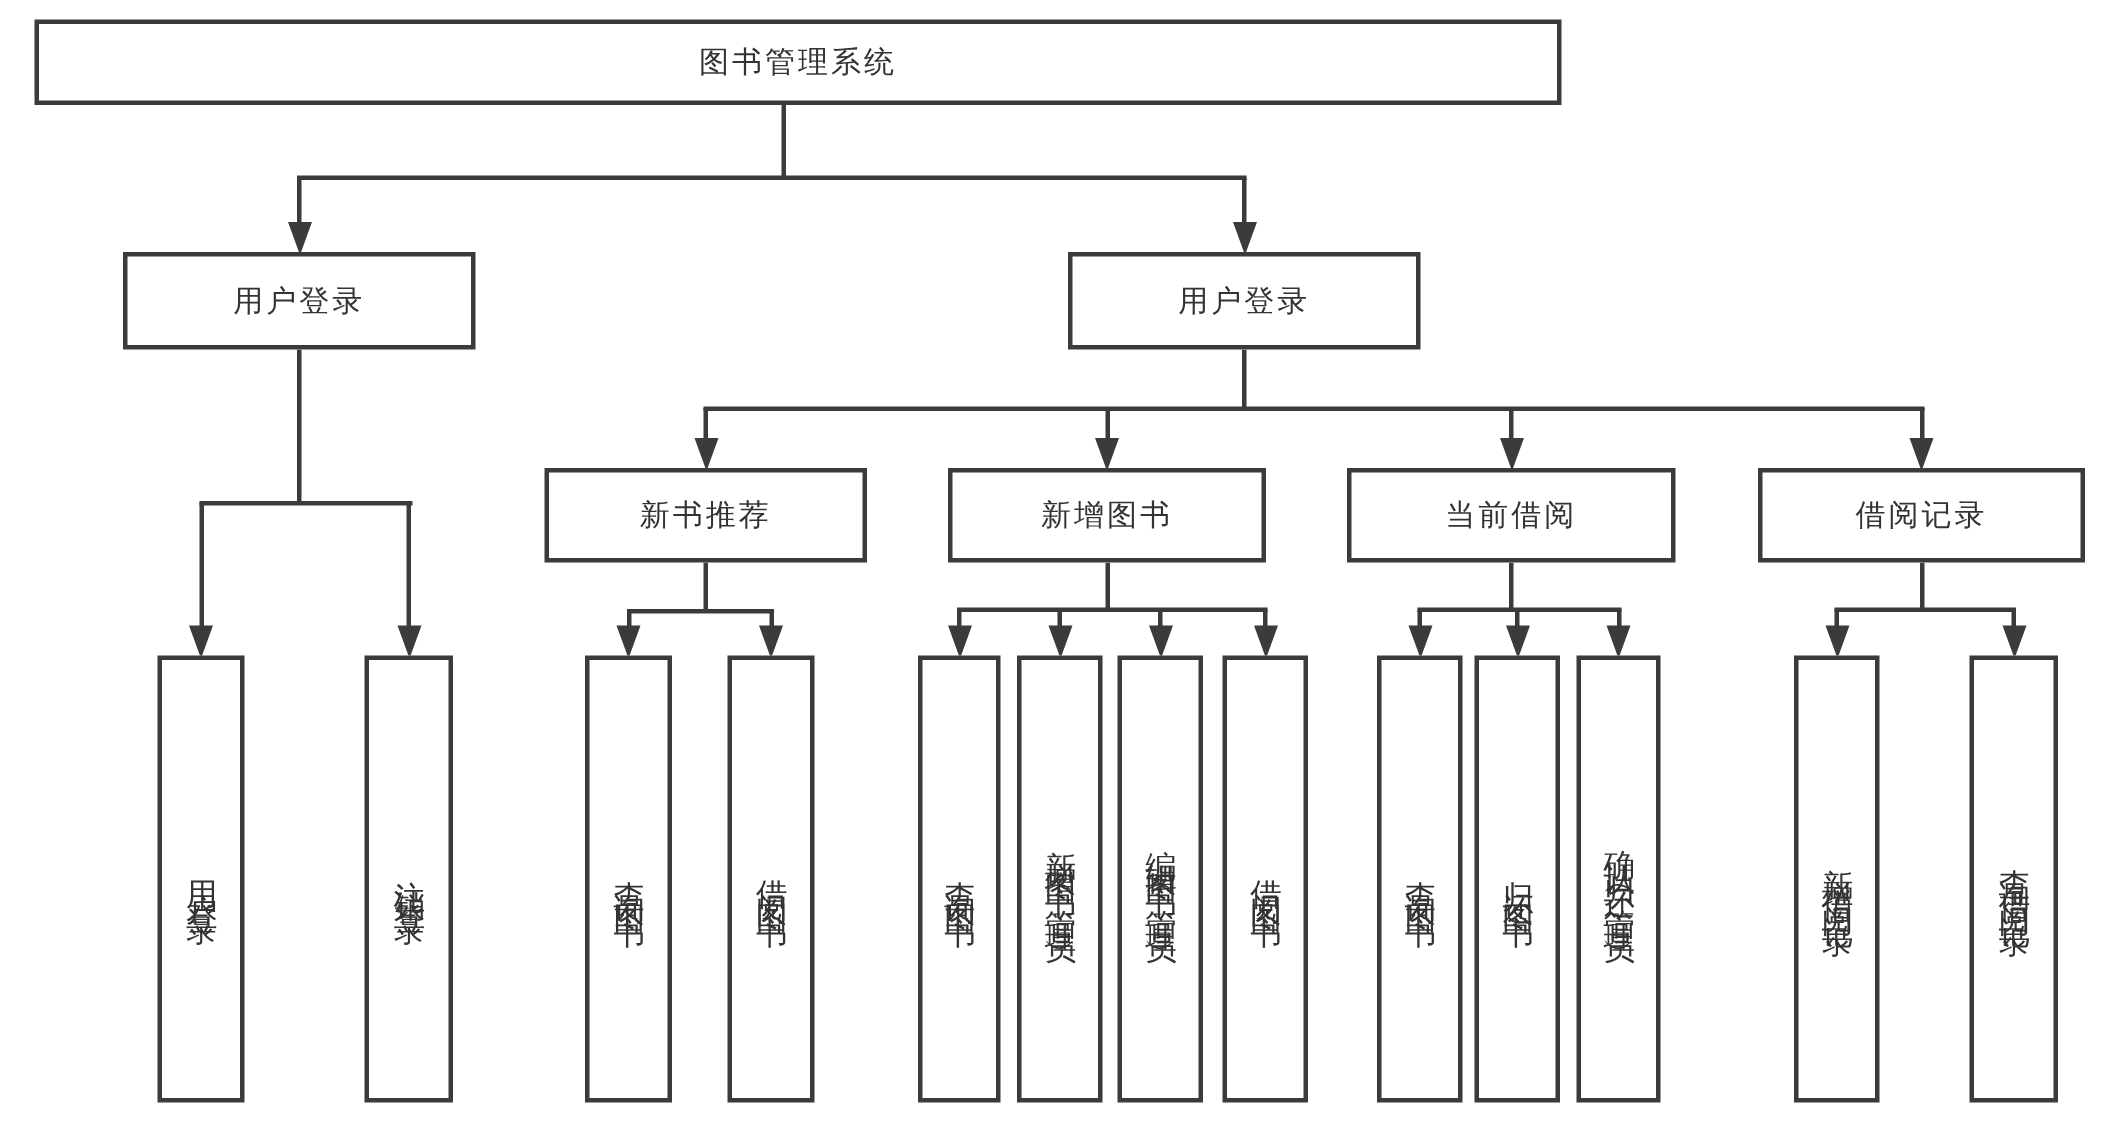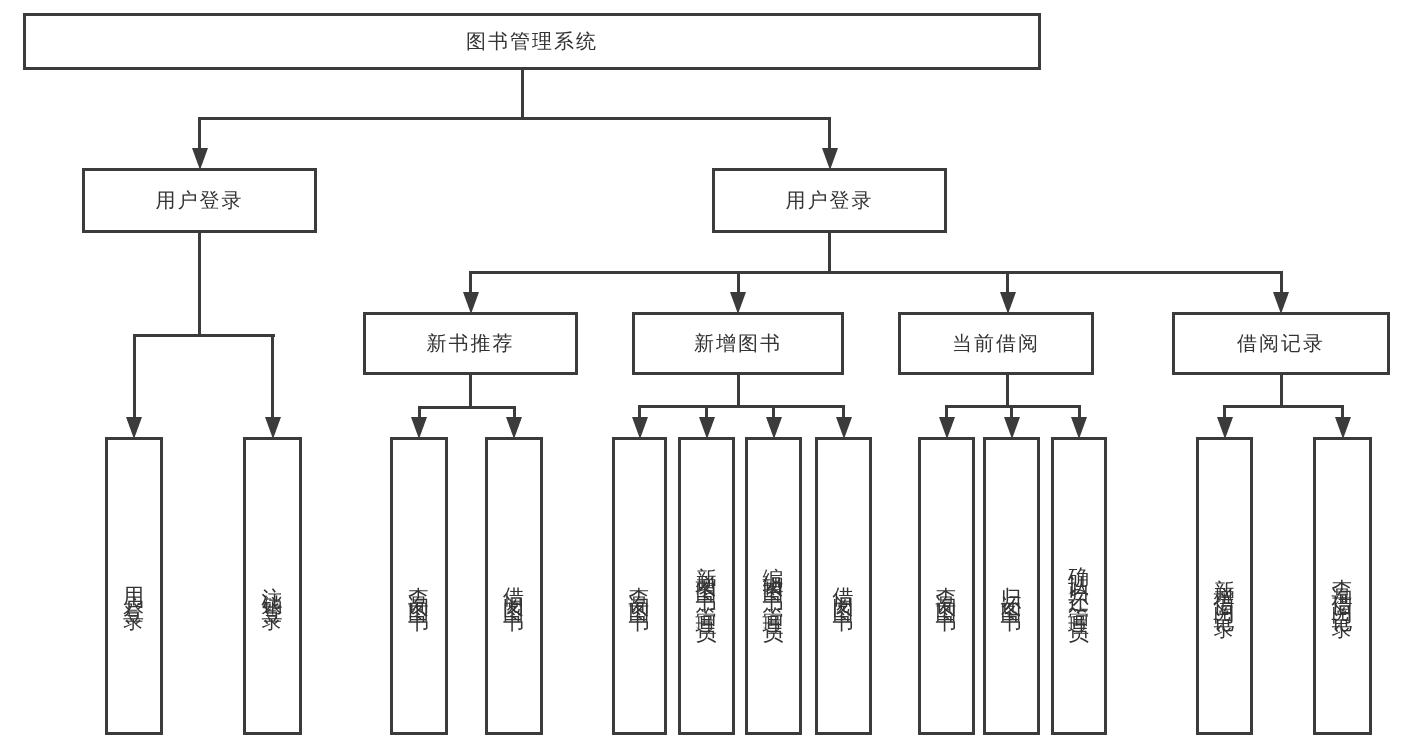--- a/index.html
+++ b/index.html
@@ -53,21 +53,21 @@
 </style>
 </head>
 <body>
 
 <div id="stage">
 <div class="node h" style="left: 23px; top: 13px; width: 1018px; height: 57px;">图书管理系统</div>
     <div class="node h" style="left: 82px; top: 168px; width: 235px; height: 65px;">用户登录</div>
     <div class="node h" style="left: 712px; top: 168px; width: 235px; height: 65px;">用户登录</div>
     <div class="node h" style="left: 363px; top: 312px; width: 215px; height: 63px;">新书推荐</div>
     <div class="node h" style="left: 632px; top: 312px; width: 212px; height: 63px;">新增图书</div>
-    <div class="node h" style="left: 898px; top: 312px; width: 196px; height: 63px;">当前借阅</div>
+    <div class="node h" style="left: 898px; top: 312px; width: 219px; height: 63px;">当前借阅</div>
     <div class="node h" style="left: 1172px; top: 312px; width: 218px; height: 63px;">借阅记录</div>
     <div class="node v" style="left: 105px; top: 437px; width: 58px; height: 298px;">用户登录</div>
     <div class="node v" style="left: 243px; top: 437px; width: 59px; height: 298px;">注销登录</div>
     <div class="node v" style="left: 390px; top: 437px; width: 58px; height: 298px;">查询图书</div>
     <div class="node v" style="left: 485px; top: 437px; width: 58px; height: 298px;">借阅图书</div>
     <div class="node v" style="left: 612px; top: 437px; width: 55px; height: 298px;">查询图书</div>
     <div class="node v" style="left: 678px; top: 437px; width: 57px; height: 298px;">新增图书（管理员）</div>
     <div class="node v" style="left: 745px; top: 437px; width: 57px; height: 298px;">编辑图书（管理员）</div>
     <div class="node v" style="left: 815px; top: 437px; width: 57px; height: 298px;">借阅图书</div>
     <div class="node v" style="left: 918px; top: 437px; width: 57px; height: 298px;">查询图书</div>

